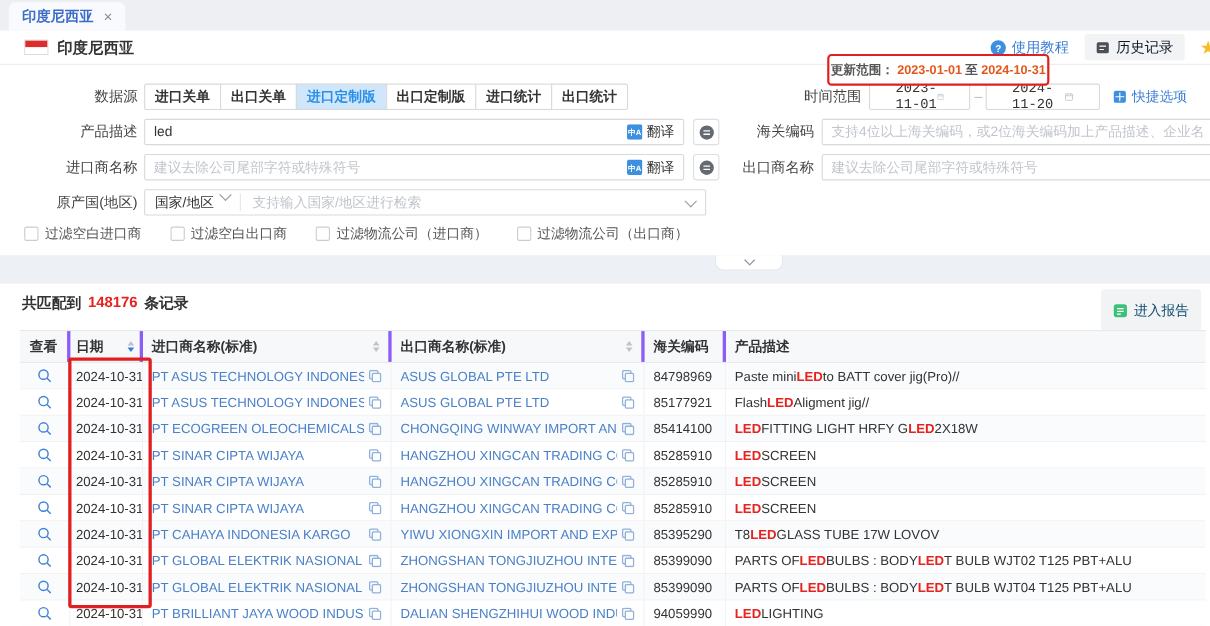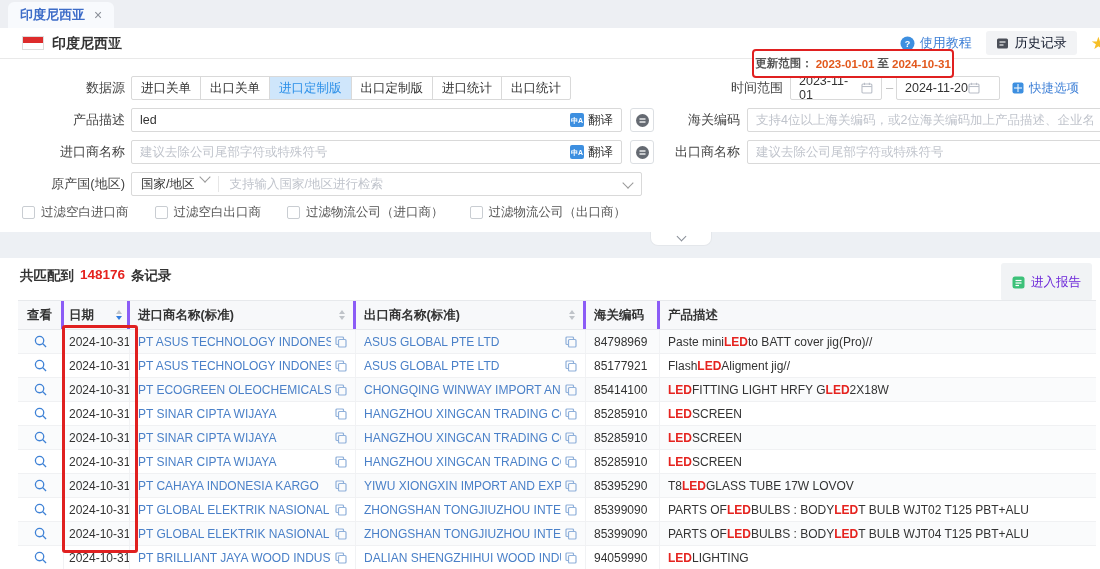--- a/index.html
+++ b/index.html
@@ -23,54 +23,54 @@
   .fav-star{color:#f6bf26;font-size:17px;line-height:1;}
   
   .update-range-box{position:absolute;left:752px;top:49px;width:198px;height:25px;border:2px solid #e02020;border-radius:4px;display:flex;align-items:center;justify-content:center;gap:3px;background:#fff;z-index:6;font-size:11.5px;font-weight:bold;white-space:nowrap;}
   .update-range-box .pl{color:#555;}
   .update-range-box .dt{color:#e2581c;}
   .date-col-box{position:absolute;left:62px;top:325px;width:70px;height:222px;border:3px solid #e02020;border-radius:3px;z-index:6;pointer-events:none;}
   
   .form{position:absolute;top:59px;left:0;right:0;height:173px;background:#fff;}
   .frow{position:absolute;left:0;right:0;height:24px;}
   .flabel{position:absolute;left:0;width:125px;text-align:right;line-height:24px;color:#444;font-size:13px;}
-  .seg-tabs{position:absolute;left:131px;top:0;display:flex;}
+  .seg-tabs{position:absolute;left:131px;top:0;display:flex;font-weight:bold;}
   .seg-tab{height:24px;line-height:22px;box-sizing:border-box;border:1px solid #d9d9d9;background:#fff;padding:0 9px;font-size:12.5px;color:#333;margin-left:-1px;cursor:pointer;white-space:nowrap;}
   .seg-tab:first-child{margin-left:0;border-radius:2px 0 0 2px;}
   .seg-tab:last-child{border-radius:0 2px 2px 0;}
   .seg-tab.active{background:#cfe6fb;color:#2b8fe8;}
   .inp{box-sizing:border-box;height:24px;border:1px solid #d9d9d9;border-radius:2px;font-size:12.5px;color:#333;padding:0 8px;font-family:inherit;outline:none;}
   .inp::placeholder{color:#c0c4cc;}
   .input-group{position:absolute;left:131px;top:0;width:491px;height:24px;box-sizing:border-box;border:1px solid #d9d9d9;border-radius:2px;display:flex;align-items:center;}
   .input-group input{flex:1;border:none;outline:none;height:20px;padding:0 8px;font-size:12.5px;color:#333;font-family:inherit;background:transparent;}
   .input-group input::placeholder{color:#c0c4cc;}
   .translate-btn{display:flex;align-items:center;gap:4px;padding:0 8px;font-size:12.5px;color:#333;cursor:pointer;white-space:nowrap;}
   .syn-btn{position:absolute;left:630px;top:0;width:22px;height:22px;border:1px solid #dcdfe3;border-radius:3px;display:flex;align-items:center;justify-content:center;background:#fff;cursor:pointer;}
   .rlabel{position:absolute;width:95px;text-align:right;line-height:24px;color:#444;font-size:13px;}
-  .date-input{position:absolute;top:0;display:flex;align-items:center;justify-content:flex-start;padding:0 8px;}
+  .date-input{position:absolute;top:0;display:flex;align-items:center;justify-content:flex-start;padding:0 23px;font-family:Liberation Mono, monospace;}
   .range-sep{position:absolute;top:0;line-height:24px;color:#bbb;}
   .quick-link{position:absolute;left:1012px;top:0;display:flex;align-items:center;gap:5px;color:#3d7fd6;font-size:12.5px;line-height:24px;cursor:pointer;white-space:nowrap;}
   .origin-box{position:absolute;left:131px;top:0;width:511px;height:24px;box-sizing:border-box;border:1px solid #d9d9d9;border-radius:2px;display:flex;align-items:center;}
   .origin-select{display:flex;align-items:flex-start;gap:7px;padding:0 9px;font-size:12.5px;color:#333;cursor:pointer;white-space:nowrap;}
   .origin-div{width:1px;height:16px;background:#e6e6e6;}
   .origin-ph{flex:1;padding-left:10px;color:#c0c4cc;font-size:12.5px;white-space:nowrap;overflow:hidden;}
   .origin-chev{margin-right:9px;}
   .chk-row{position:absolute;left:22px;top:145px;display:flex;gap:26px;align-items:center;height:16px;}
   .chk{display:flex;align-items:center;gap:6px;cursor:pointer;}
   .chk .box{width:13px;height:13px;border:1px solid #c9cdd2;border-radius:2px;background:#fff;box-sizing:border-box;}
   .chk .lbl{font-size:12.5px;color:#555;white-space:nowrap;}
   
   .gray-band{position:absolute;top:232px;left:0;right:0;height:26px;background:#edf0f4;}
   .collapse-tab{position:absolute;left:650px;top:0;width:60px;height:13px;background:#fff;border:1px solid #e4e7eb;border-top:none;border-radius:0 0 8px 8px;display:flex;align-items:flex-start;justify-content:center;cursor:pointer;}
   .collapse-tab .chev{margin-top:1px;width:6px;height:6px;border-color:#8a8f98;}
   
   .results{position:absolute;top:258px;left:0;right:0;bottom:0;background:#fff;}
   .count-line{position:absolute;left:20px;top:9px;font-size:13.5px;font-weight:bold;color:#333;display:flex;gap:6px;}
   .count-num{color:#e5231f;}
-  .report-btn{position:absolute;right:8px;top:5px;height:38px;display:flex;align-items:center;gap:6px;background:#f1f3f5;border:none;border-radius:3px;padding:16px 11px;font-size:12.5px;color:#6d28d9;font-family:inherit;cursor:pointer;}
+  .report-btn{position:absolute;right:8px;top:5px;height:38px;display:flex;align-items:center;gap:6px;background:#f1f3f5;border:none;border-radius:3px;padding:16px 11px;font-size:12.5px;color:#0c4a6e;font-family:inherit;cursor:pointer;}
   
   .table{position:absolute;left:18px;top:42px;width:1078px;}
   .thead{display:flex;height:30px;background:#f7f8fa;border-top:1px solid #e7e9ec;border-bottom:1px solid #e7e9ec;box-sizing:border-box;}
   .th{display:flex;align-items:center;box-sizing:border-box;border-right:3px solid #8b5cf6;padding:0 8px;font-size:12.5px;font-weight:bold;color:#333;white-space:nowrap;overflow:hidden;}
   .th:last-child{border-right:none;}
   .th .sp{flex:1;}
   .sorter{display:flex;flex-direction:column;align-items:center;gap:2px;margin-left:6px;cursor:pointer;}
   .car{width:0;height:0;border-left:3.5px solid transparent;border-right:3.5px solid transparent;}
   .car.up{border-bottom:4px solid #bfc3c9;}
   .car.down{border-top:4px solid #bfc3c9;}

